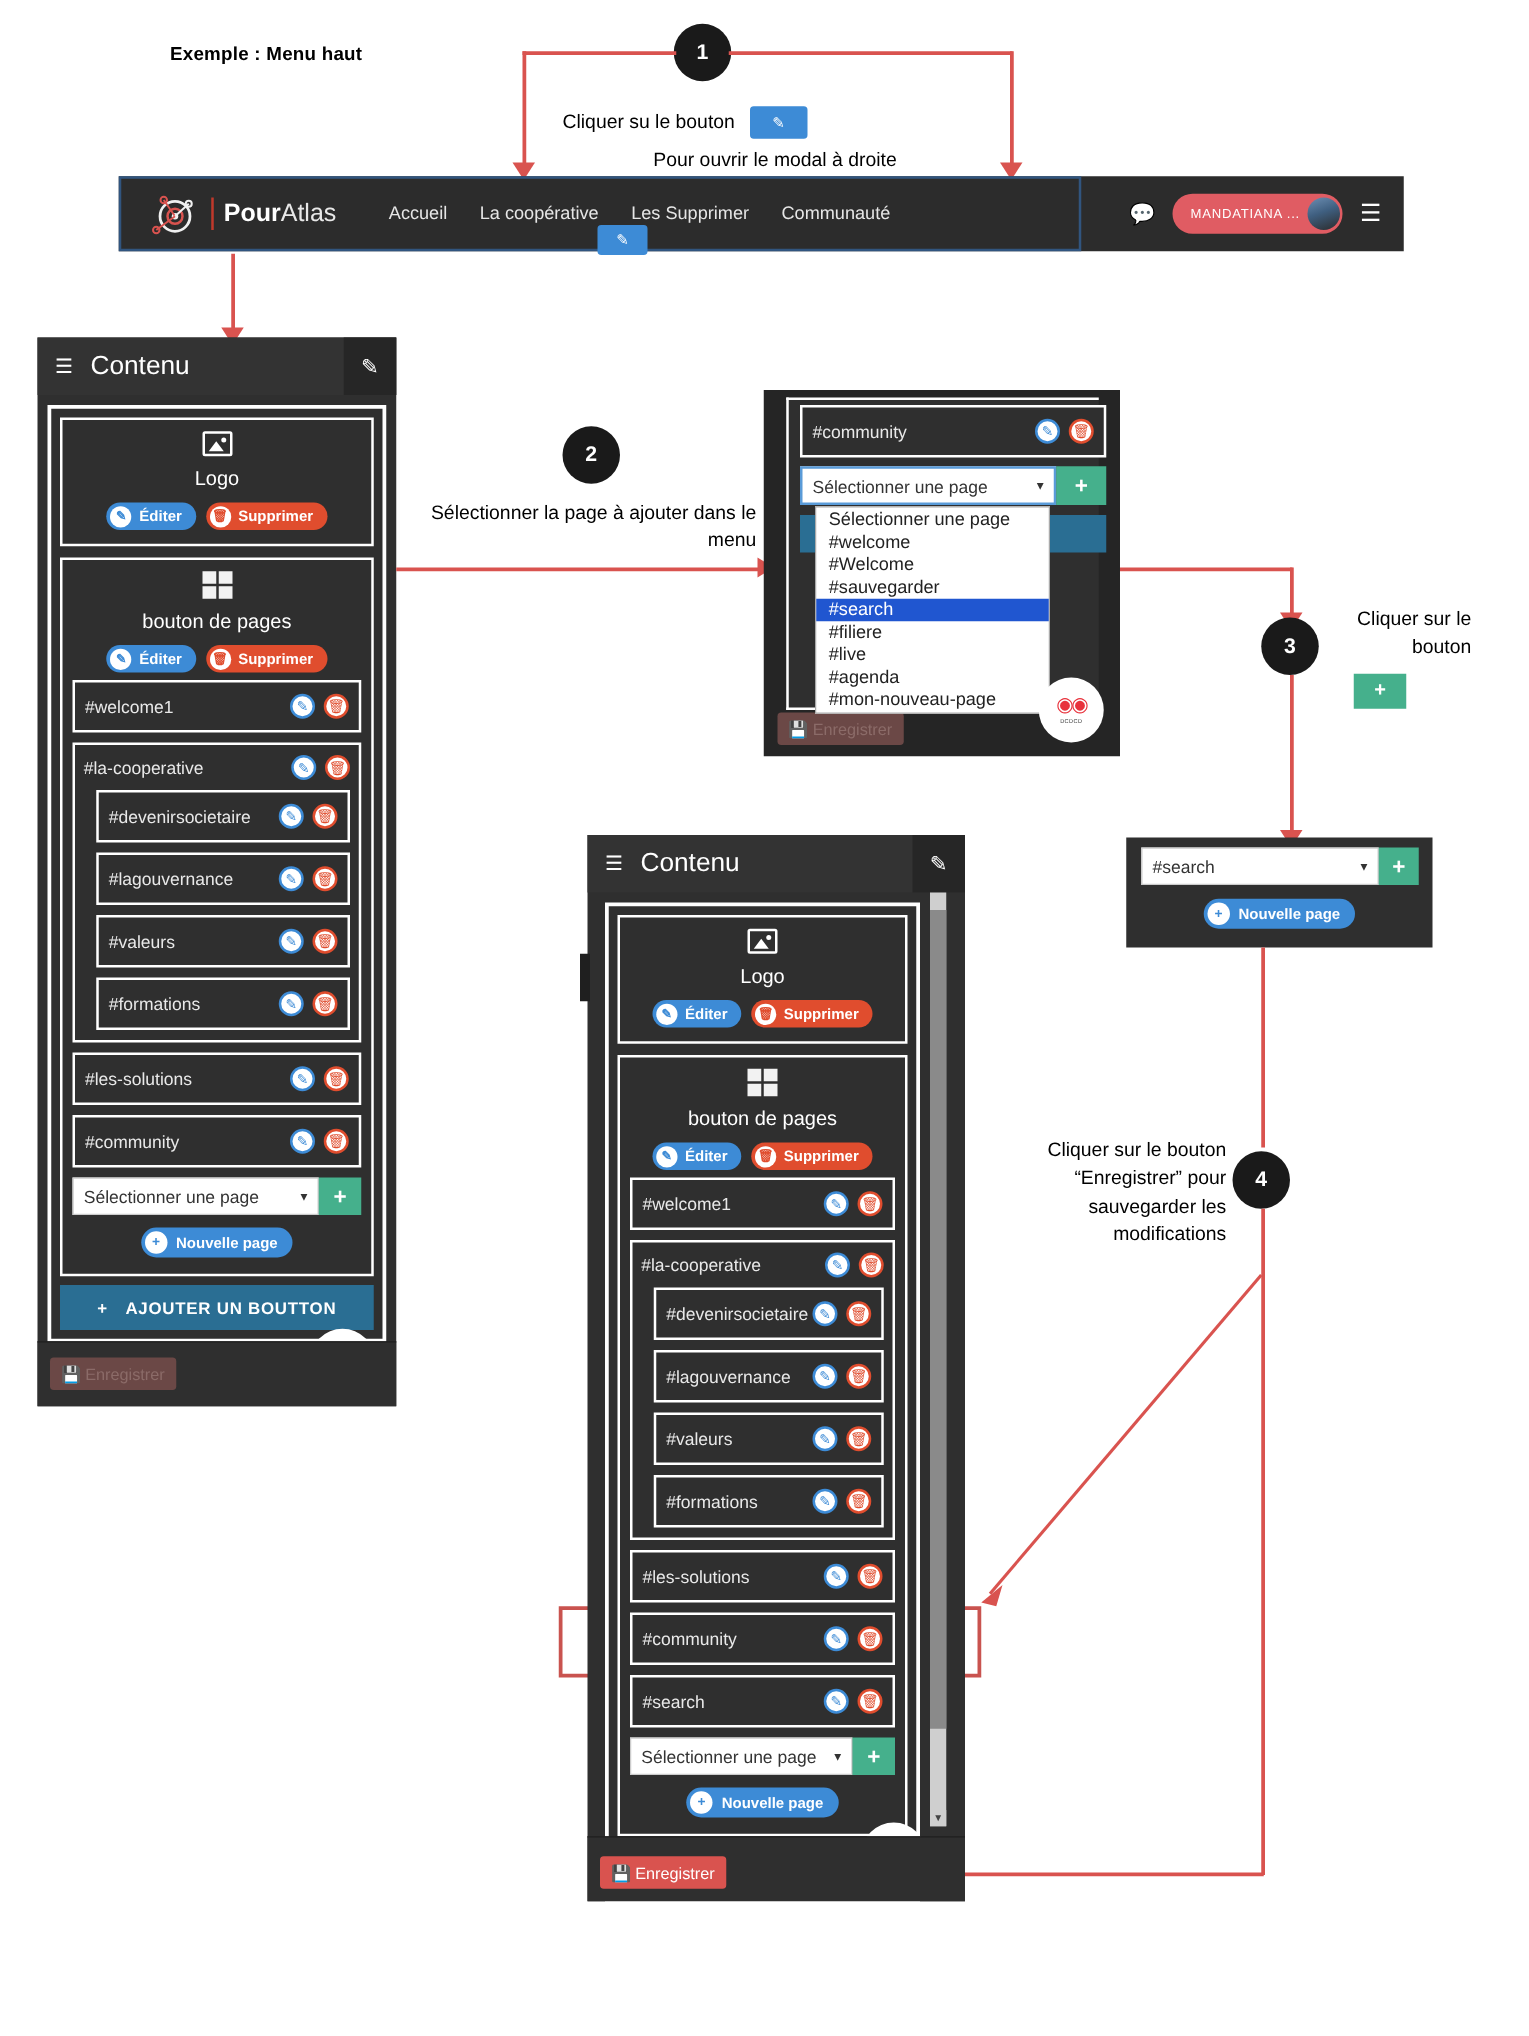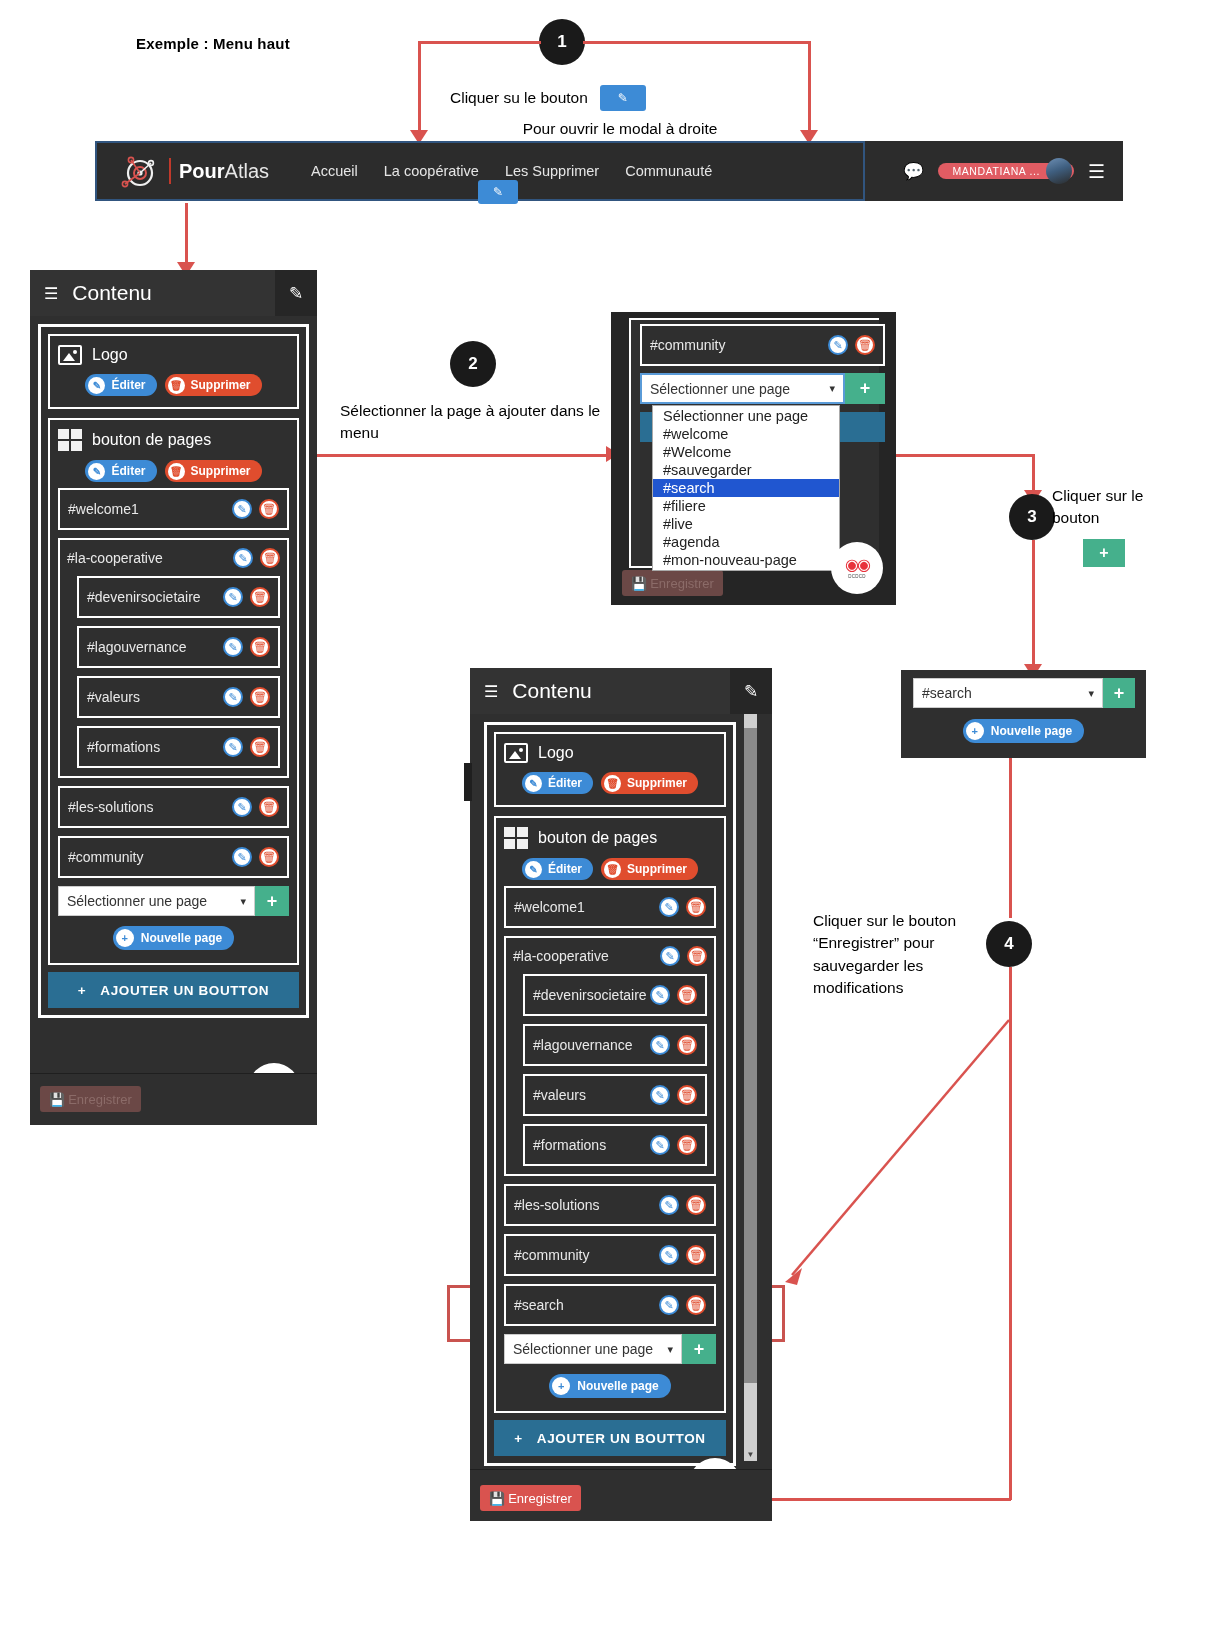--- a/index.html
+++ b/index.html
@@ -10,21 +10,21 @@
     font-family:"Liberation Sans", sans-serif;
     overflow:hidden;
   }
   .abs { position:absolute; }
 
   
   .ann-title {
     font-weight:bold; font-size:15px; color:#000; letter-spacing:.2px;
   }
   .ann-text {
-    font-size:15.5px; color:#000; line-height:1.45; text-align:left;
+    font-size:15.5px; color:#000; line-height:1.45; text-align:right;
   }
   .step-circle {
     width:46px; height:46px; border-radius:50%;
     background:#1a1a1a; color:#fff; font-size:17px; font-weight:bold;
     display:flex; align-items:center; justify-content:center;
   }
 
   
   .ln { position:absolute; background:#d9534f; }
   .ln.h { height:2.5px; }
@@ -47,21 +47,21 @@
   .brand-logo { width:50px; height:40px; position:relative; }
   .brand-sep { width:2px; height:26px; background:#c0392b; margin:0 8px 0 4px; }
   .brand-txt { color:#fff; font-size:20px; }
   .brand-txt b { font-weight:bold; }
   .brand-txt span { font-weight:normal; color:#e8e8e8; }
   .nav-links { display:flex; gap:26px; margin-left:42px; z-index:2;text-align:right;}
   .nav-links a { color:#e6e6e6; font-size:14.5px; text-decoration:none; }
   .nav-right { margin-left:auto; display:flex; align-items:center; gap:14px; margin-right:18px; z-index:2;}
   .chat-icon { color:#fff; font-size:17px; }
   .userpill {
-    background:#e05c63; border-radius:20px; height:16px; display:flex;
+    background:#e05c63; border-radius:20px; height:32px; display:flex;
     align-items:center; padding-left:14px; padding-right:2px; gap:6px;
   }
   .userpill span { color:#fff; font-size:10.5px; letter-spacing:.6px; }
   .avatar {
     width:26px; height:26px; border-radius:50%;
     background:linear-gradient(160deg,#6d8fb4 0%,#3f5f80 45%,#2b2b2b 100%);
   }
   .burger { color:#fff; font-size:19px; line-height:1; }
 
   .edit-chip {
@@ -78,21 +78,21 @@
   }
   .panel-header .ph-icon { margin-left:14px; font-size:16px; color:#fff; }
   .panel-header .ph-title { margin-left:14px; font-size:21px; }
   .brush-box {
     position:absolute; right:0; top:0; width:42px; height:46px;
     background:#262626; display:flex; align-items:center; justify-content:center;
     color:#fff; font-size:17px;
   }
   .outer-frame { border:3px solid #fff; margin:8px; padding:7px; }
   .block { border:2px solid #fff; padding:9px 8px; margin-bottom:9px; }
-  .block-title { display:flex; align-items:center; gap:10px; color:#fff; font-size:16px; }
+  .block-title { display:flex; align-items:center; gap:10px; color:#fff; font-size:16px;flex-direction:column; }
   .icon-img {
     width:24px; height:20px; border:2px solid #fff; border-radius:2px; position:relative;
   }
   .icon-img::before{ content:""; position:absolute; left:3px; bottom:2px; width:0;height:0;
     border-left:6px solid transparent; border-right:6px solid transparent; border-bottom:8px solid #fff;}
   .icon-img::after{ content:""; position:absolute; right:3px; top:3px; width:4px;height:4px;border-radius:50%;background:#fff;}
   .icon-win { width:24px; height:22px; display:grid; grid-template-columns:1fr 1fr; grid-template-rows:1fr 1fr; gap:2px; }
   .icon-win i { background:#f2f2f2; display:block; }
   .btn-row { display:flex; gap:8px; justify-content:center; margin-top:9px; margin-bottom:2px; }
   .pill {

